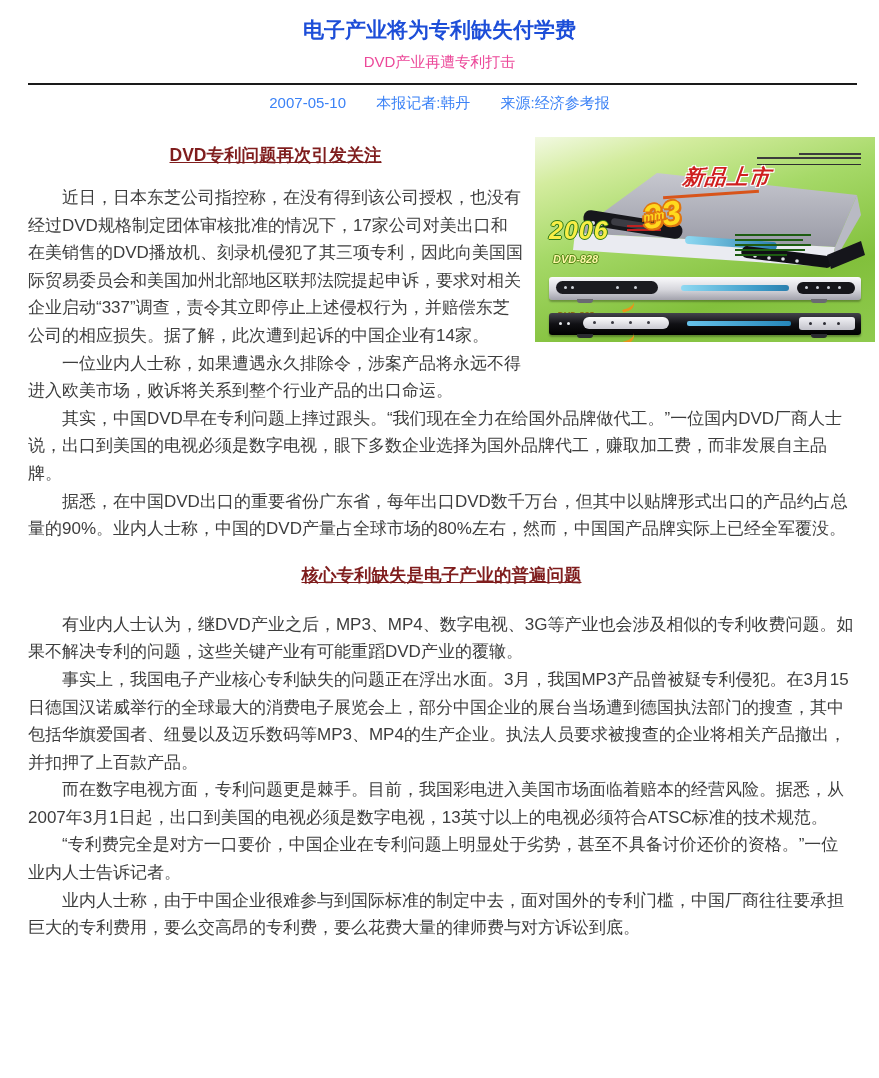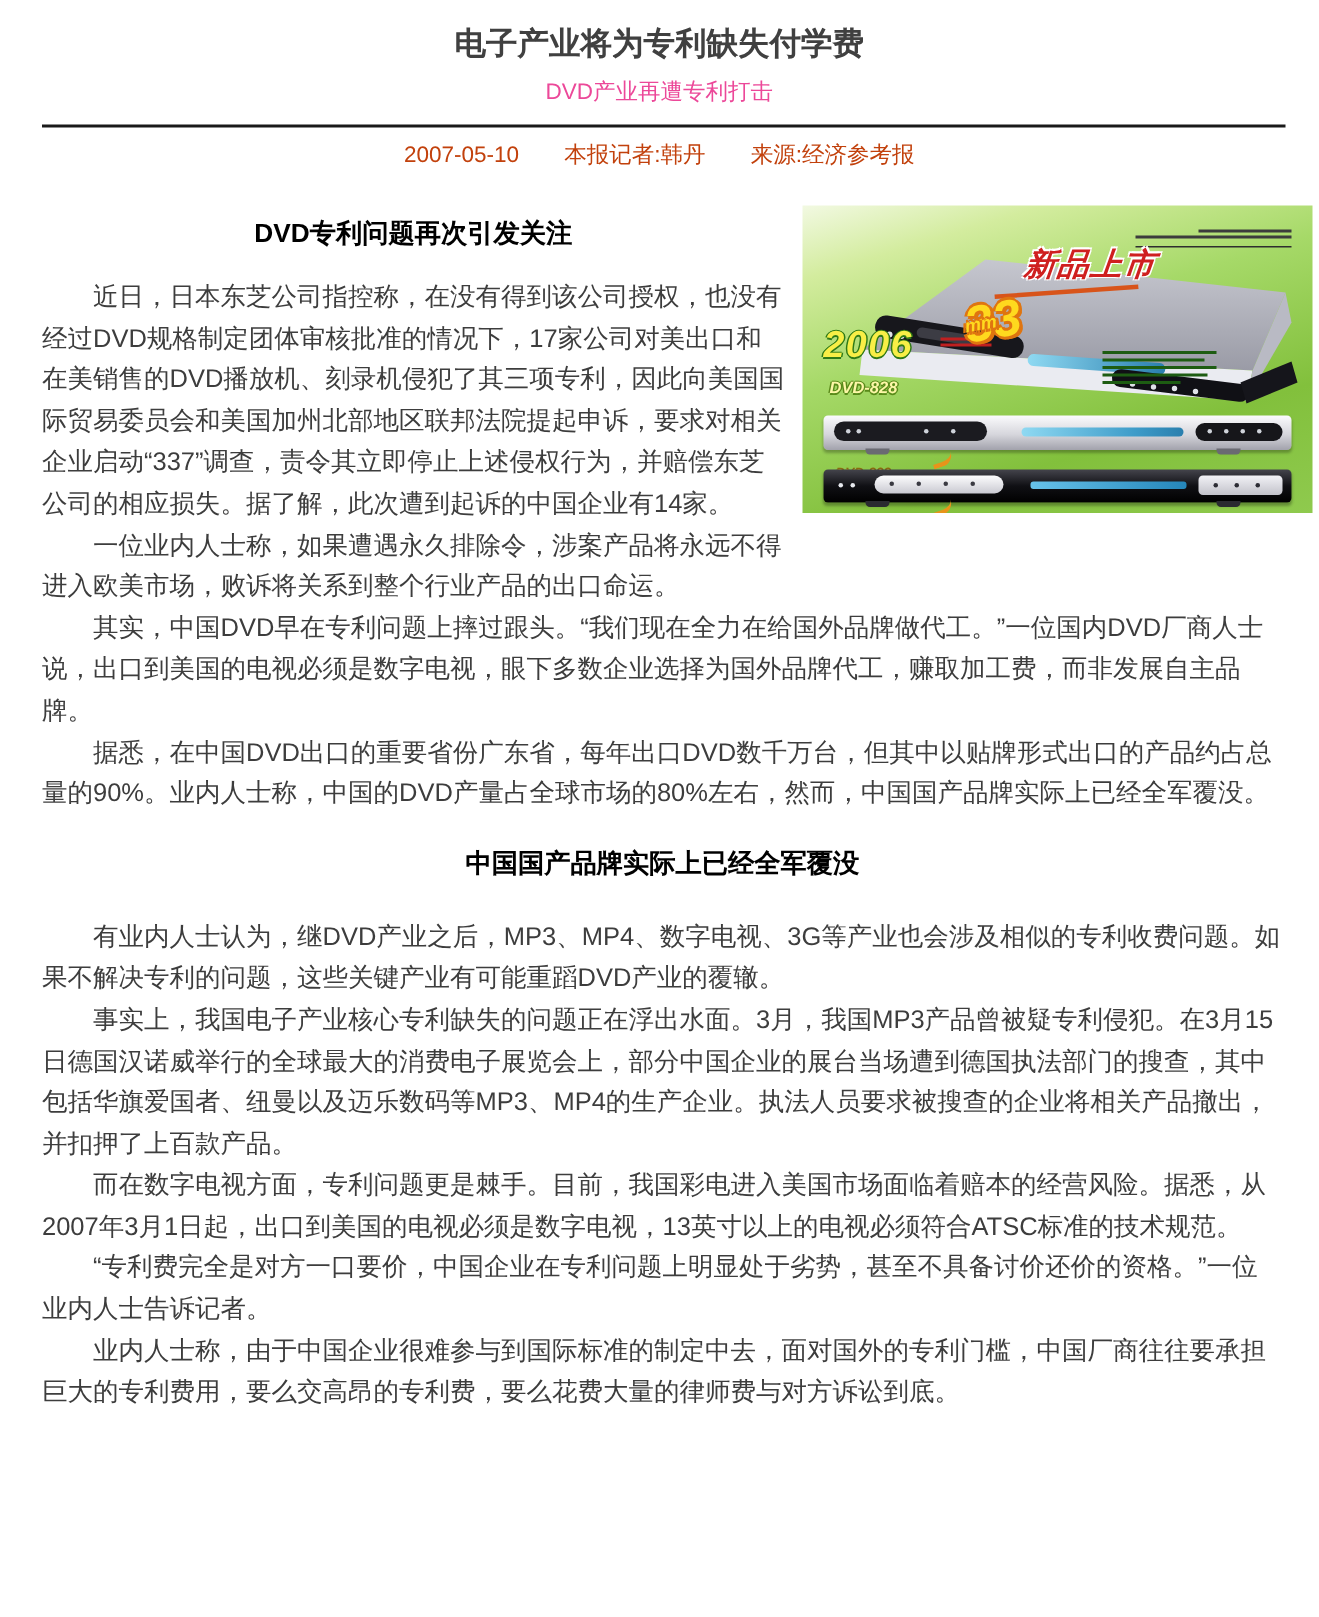--- a/index.html
+++ b/index.html
@@ -5,35 +5,35 @@
   html,body { margin:0; padding:0; background:#ffffff; }
   body {
     width:879px; height:1078px; overflow:hidden;
     font-family:"Liberation Sans", sans-serif;
     color:#404040;
   }
   
   .header { text-align:center; }
   .title {
     margin:16px 0 0; font-size:21px; line-height:27px;
-    font-weight:bold; color:#404040;
+    font-weight:bold; color:#1d4ed8;
   }
   .subtitle { margin:8px 0 0; font-size:15px; line-height:21px; color:#ec4899; font-weight:normal; }
   .rule { border:none; border-top:2px solid #1a1a1a; margin:11px 22px 0 28px; }
-  .byline { margin-top:9px; font-size:15px; color:#c2410c; }
+  .byline { margin-top:9px; font-size:15px; color:#3b82f6; }
   .byline span { margin:0 13px; }
   
   .article {
     padding:13px 24px 0 28px;
     font-size:17px; line-height:27.6px; color:#3d3d3d;
   }
   .article p { margin:0; text-indent:2em; }
   h2.subhead {
-    font-size:17.5px; font-weight:bold; color:#000000;
-    text-align:center; margin:17px 0 17px; line-height:24px;
+    font-size:17.5px; font-weight:bold; color:#7f1d1d;
+    text-align:center; margin:17px 0 17px; line-height:24px;text-decoration:underline;
   }
   h2.subhead.second { margin:20px 0 24px; }
   
   .promo {
     float:right; width:340px; height:205px;
     margin:11px -20px 14px 12px;
     position:relative; overflow:hidden;
     background:linear-gradient(163deg,#f2f9e2 0%, #d3ec9e 16%, #a6d968 40%, #82c03c 72%, #8fca4e 100%);
   }
   .promo * { position:absolute; }
@@ -214,21 +214,21 @@
   </div>
 
 
   <h2 class="subhead">DVD专利问题再次引发关注</h2>
 
   <p>近日，日本东芝公司指控称，在没有得到该公司授权，也没有经过DVD规格制定团体审核批准的情况下，17家公司对美出口和在美销售的DVD播放机、刻录机侵犯了其三项专利，因此向美国国际贸易委员会和美国加州北部地区联邦法院提起申诉，要求对相关企业启动“337”调查，责令其立即停止上述侵权行为，并赔偿东芝公司的相应损失。据了解，此次遭到起诉的中国企业有14家。</p>
   <p>一位业内人士称，如果遭遇永久排除令，涉案产品将永远不得进入欧美市场，败诉将关系到整个行业产品的出口命运。</p>
   <p>其实，中国DVD早在专利问题上摔过跟头。“我们现在全力在给国外品牌做代工。”一位国内DVD厂商人士说，出口到美国的电视必须是数字电视，眼下多数企业选择为国外品牌代工，赚取加工费，而非发展自主品牌。</p>
   <p>据悉，在中国DVD出口的重要省份广东省，每年出口DVD数千万台，但其中以贴牌形式出口的产品约占总量的90%。业内人士称，中国的DVD产量占全球市场的80%左右，然而，中国国产品牌实际上已经全军覆没。</p>
 
-  <h2 class="subhead second">中国国产品牌实际上已经全军覆没</h2>
+  <h2 class="subhead second">核心专利缺失是电子产业的普遍问题</h2>
 
   <p>有业内人士认为，继DVD产业之后，MP3、MP4、数字电视、3G等产业也会涉及相似的专利收费问题。如果不解决专利的问题，这些关键产业有可能重蹈DVD产业的覆辙。</p>
   <p>事实上，我国电子产业核心专利缺失的问题正在浮出水面。3月，我国MP3产品曾被疑专利侵犯。在3月15日德国汉诺威举行的全球最大的消费电子展览会上，部分中国企业的展台当场遭到德国执法部门的搜查，其中包括华旗爱国者、纽曼以及迈乐数码等MP3、MP4的生产企业。执法人员要求被搜查的企业将相关产品撤出，并扣押了上百款产品。</p>
   <p>而在数字电视方面，专利问题更是棘手。目前，我国彩电进入美国市场面临着赔本的经营风险。据悉，从2007年3月1日起，出口到美国的电视必须是数字电视，13英寸以上的电视必须符合ATSC标准的技术规范。</p>
   <p>“专利费完全是对方一口要价，中国企业在专利问题上明显处于劣势，甚至不具备讨价还价的资格。”一位业内人士告诉记者。</p>
   <p>业内人士称，由于中国企业很难参与到国际标准的制定中去，面对国外的专利门槛，中国厂商往往要承担巨大的专利费用，要么交高昂的专利费，要么花费大量的律师费与对方诉讼到底。</p>
 
 </div>
 
 </body></html>

